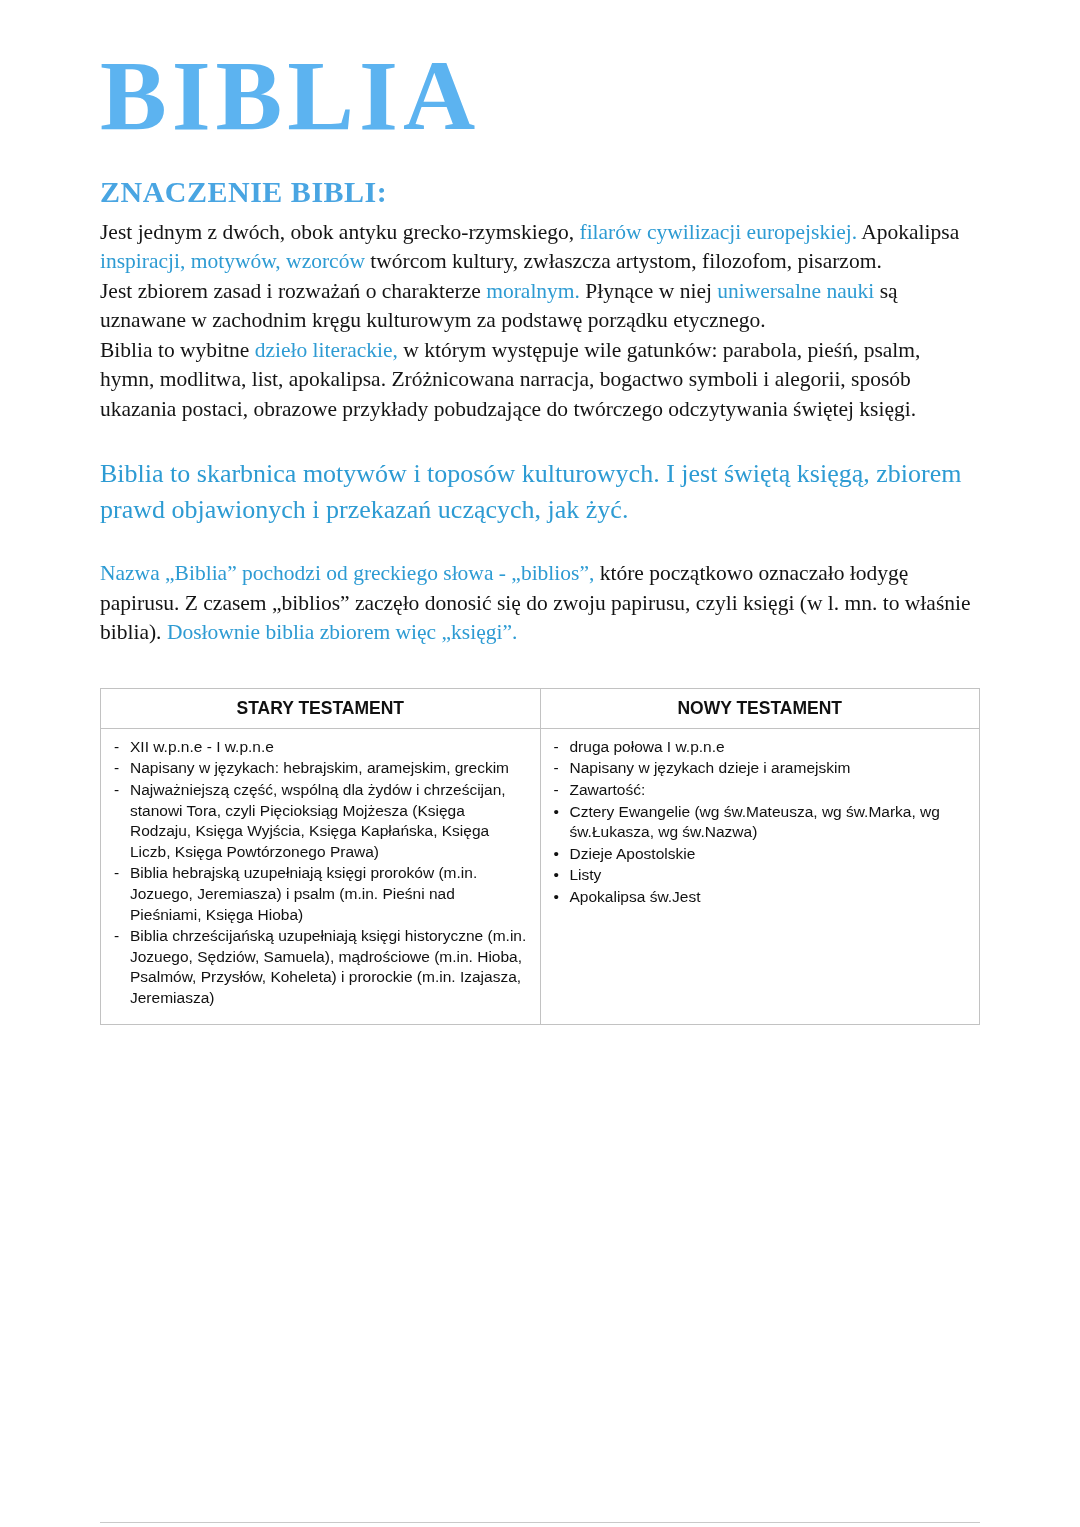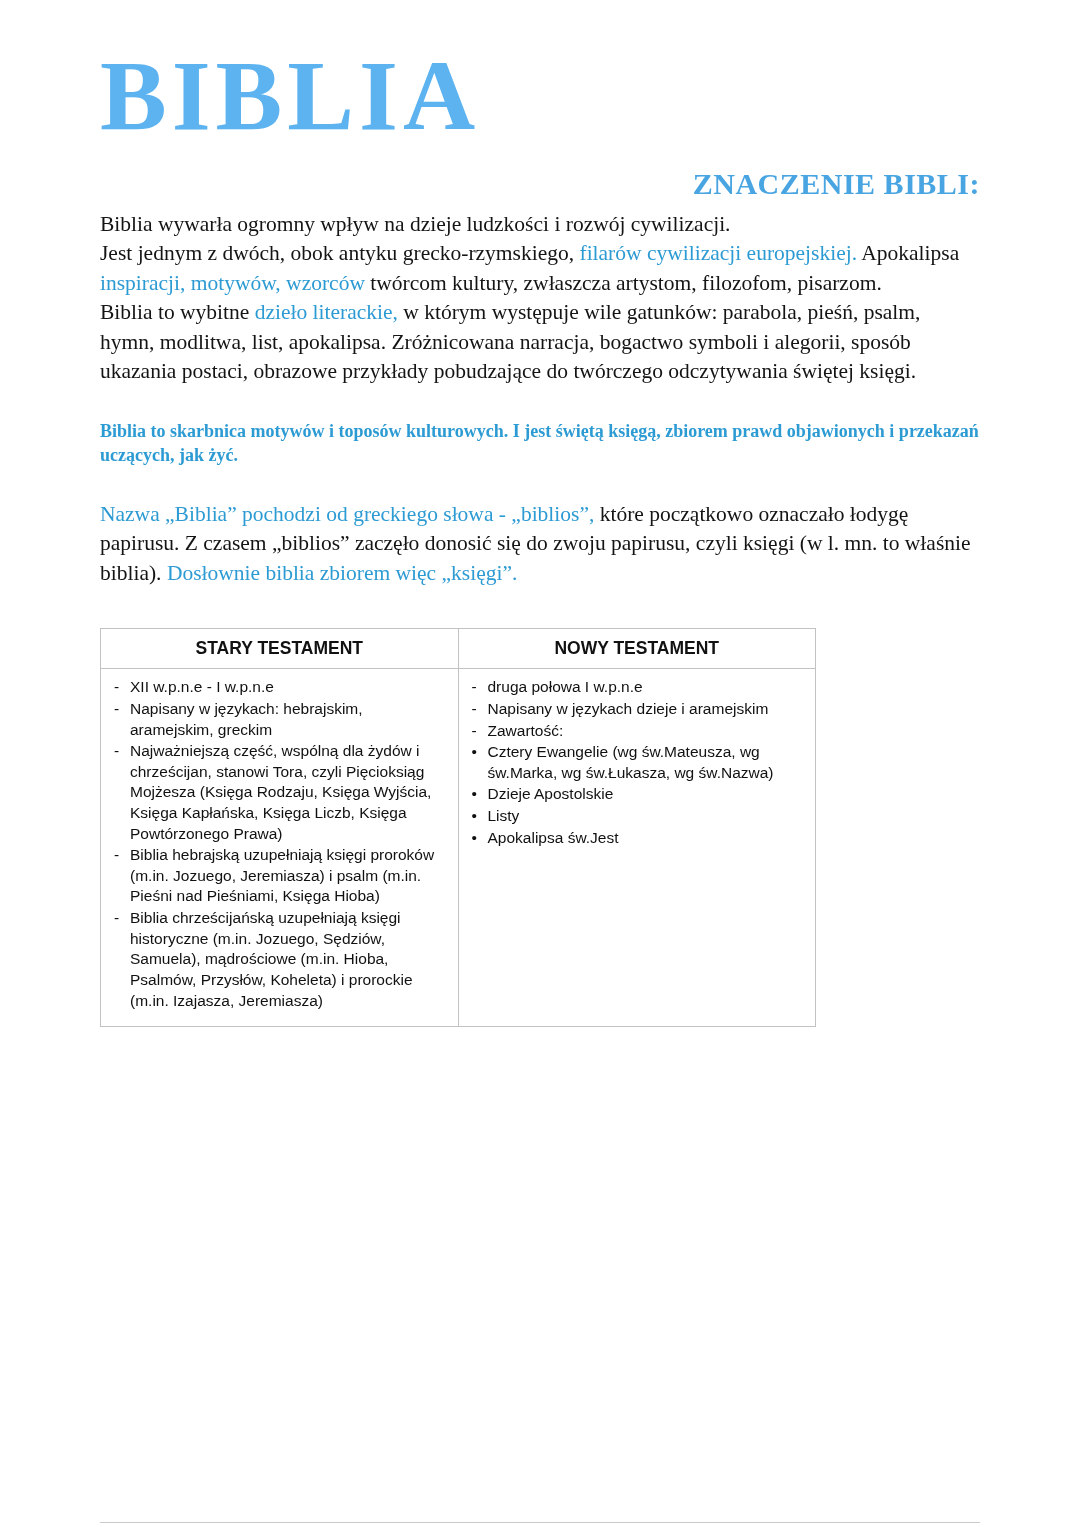--- a/index.html
+++ b/index.html
@@ -18,42 +18,41 @@
   }
   .title {
     font-family: "Liberation Serif", serif;
     font-weight: 700;
     font-size: 100px;
     line-height: 0.95;
     letter-spacing: 5px;
     color: var(--title-blue, #5cb3f0);
   }
   .heading {
-    margin-top: 24px;
+    margin-top: 32px;
     font-size: 30px;
     font-weight: 700;
     letter-spacing: 0.5px;
     color: var(--heading-blue, #49a5e2);
-    text-align: right;
   }
   .body-paragraphs {
     margin-top: 9px;
     font-size: 21.5px;
     line-height: 1.37;
     color: #141414;
     max-width: 880px;
   }
   p.para { margin: 0; }
   p.para.spaced { margin-top: 32px; }
-  p.para.emph { font-size: 18px; font-weight: bold; }
+  p.para.emph { font-size: 26px; }
   .blue { color: var(--accent-blue, #2d9bd3); }
 
   table.testaments {
     margin-top: 40px;
-    width: 716px;
+    width: 880px;
     border-collapse: collapse;
     font-family: "Liberation Sans", sans-serif;
     table-layout: fixed;
   }
   table.testaments th, table.testaments td {
     border: 1px solid #c2c2c2;
   }
   table.testaments th {
     font-size: 17.5px;
     font-weight: 700;
@@ -92,22 +91,22 @@
 </head>
 <body>
 
 <div class="page">
 
   <h1 class="title">BIBLIA</h1>
 
   <h2 class="heading">ZNACZENIE BIBLI:</h2>
 
   <div class="body-paragraphs">
-      <p class="para"><span>Biblia wywarła ogromny wpływ na dzieje ludzkości i rozwój cywilizacji.</span></p>
       <p class="para"><span>Jest jednym z dwóch, obok antyku grecko-rzymskiego, </span><span class="blue">filarów cywilizacji europejskiej.</span><span> Apokalipsa </span><span class="blue">inspiracji, motywów, wzorców</span><span> twórcom kultury, zwłaszcza artystom, filozofom, pisarzom.</span></p>
+      <p class="para"><span>Jest zbiorem zasad i rozważań o charakterze </span><span class="blue">moralnym.</span><span> Płynące w niej </span><span class="blue">uniwersalne nauki</span><span> są uznawane w zachodnim kręgu kulturowym za podstawę porządku etycznego.</span></p>
       <p class="para"><span>Biblia to wybitne </span><span class="blue">dzieło literackie,</span><span> w którym występuje wile gatunków: parabola, pieśń, psalm, hymn, modlitwa, list, apokalipsa. Zróżnicowana narracja, bogactwo symboli i alegorii, sposób ukazania postaci, obrazowe przykłady pobudzające do twórczego odczytywania świętej księgi.</span></p>
       <p class="para spaced emph"><span class="blue">Biblia to skarbnica motywów i toposów kulturowych. I jest świętą księgą, zbiorem prawd objawionych i przekazań uczących, jak żyć.</span></p>
       <p class="para spaced"><span class="blue">Nazwa „Biblia” pochodzi od greckiego słowa - „biblios”, </span><span>które początkowo oznaczało łodygę papirusu. Z czasem „biblios” zaczęło donosić się do zwoju papirusu, czyli księgi (w l. mn. to właśnie biblia). </span><span class="blue">Dosłownie biblia zbiorem więc „księgi”.</span></p>
     </div>
 
   <table class="testaments">
     <thead>
       <tr>
         <th>STARY TESTAMENT</th>
         <th>NOWY TESTAMENT</th>

